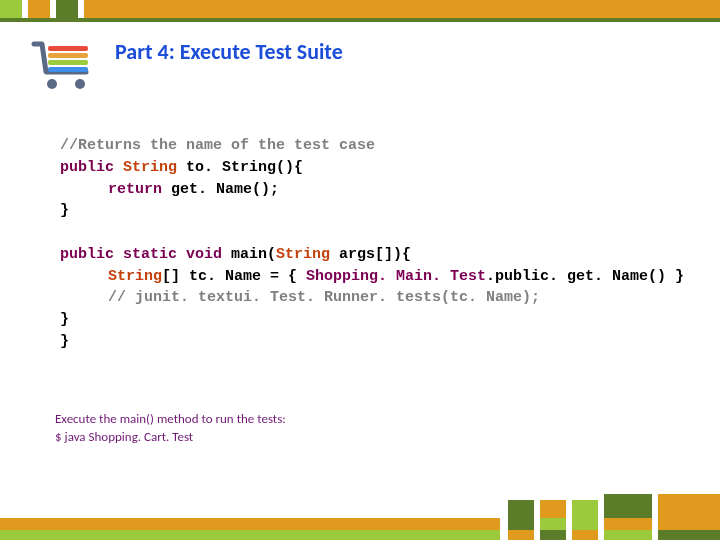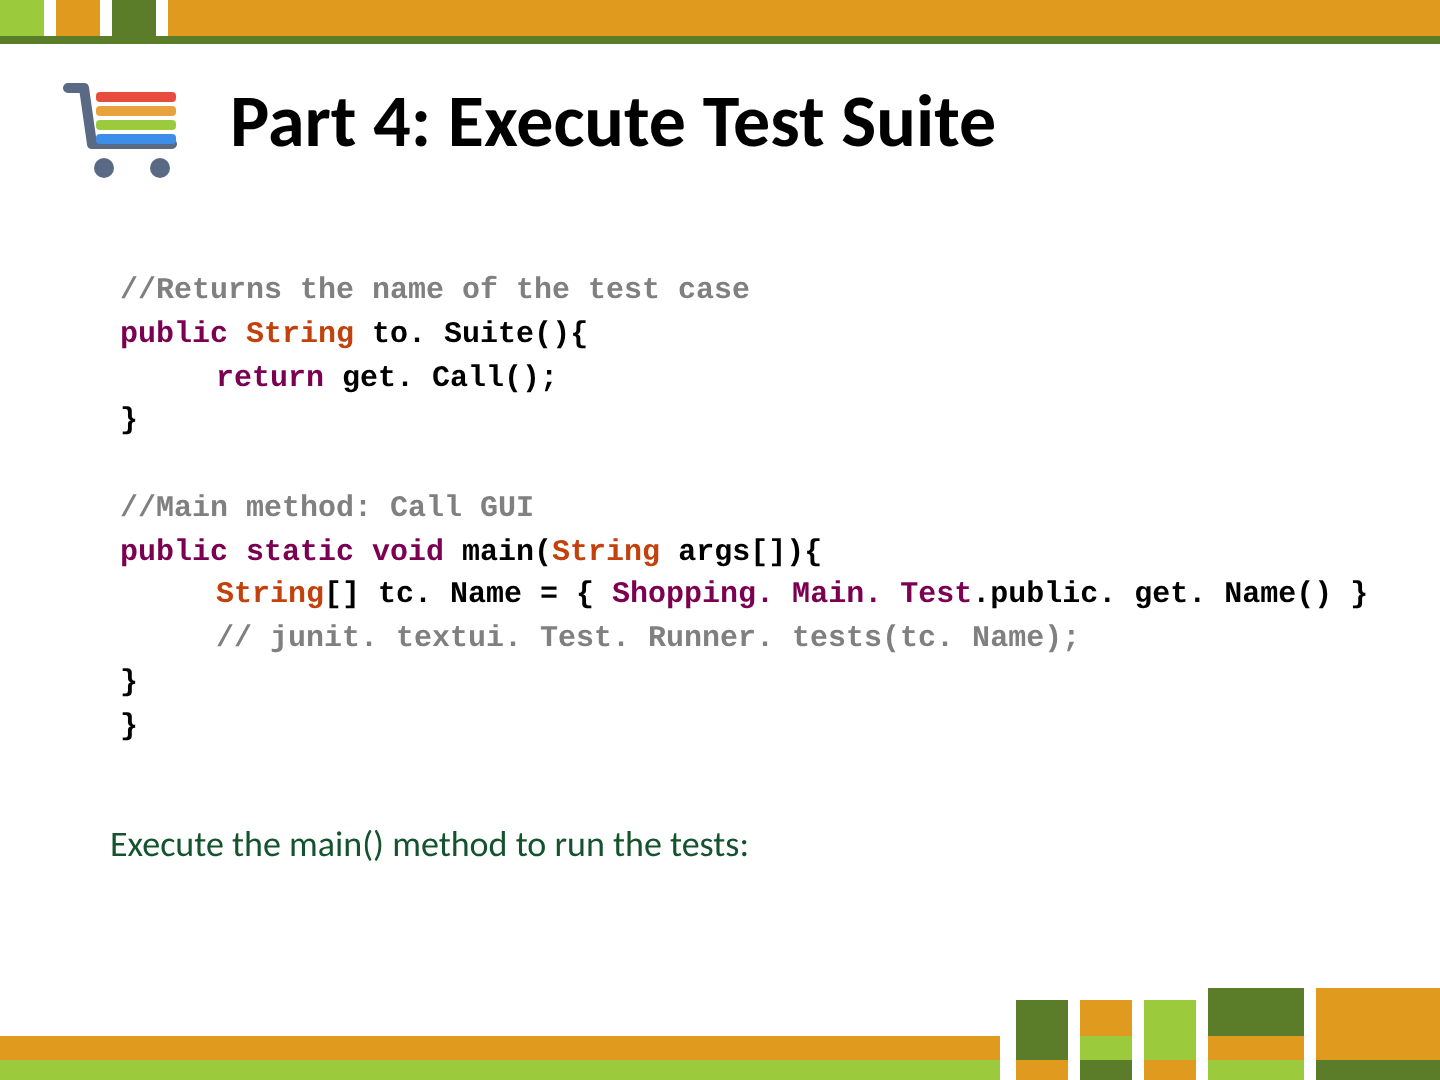--- a/index.html
+++ b/index.html
@@ -41,23 +41,23 @@
     top: 38px;
     left: 30px;
     width: 70px;
     height: 55px;
   }
 
   .title {
     position: absolute;
     top: 38px;
     left: 115px;
-    font-size: 37px;
+    font-size: 22px;
     font-weight: 700;
-    color: #000000;
+    color: #1d4ed8;
   }
 
   .code-block {
     position: absolute;
     top: 135px;
     left: 60px;
     font-family: "Courier New", monospace;
     font-size: 15px;
     font-weight: bold;
     line-height: 1.45;
@@ -66,22 +66,22 @@
   .code-block .cmt  { color: #808080; text-align: center; }
   .code-block .kw   { color: #7b0052; }
   .code-block .type { color: #c2410c; margin-top: 39px; }
   .code-block .cls  { color: #7b0052; }
   .code-block .plain{ color: #000; }
 
   .exec-note {
     position: absolute;
     top: 410px;
     left: 55px;
-    font-size: 18px;
-    color: #14532d;
+    font-size: 13px;
+    color: #701a75;
     line-height: 1.35;
   }
 
   
   .bottom-area {
     position: absolute;
     left: 0;
     bottom: 0;
     width: 720px;
     height: 60px;
@@ -148,43 +148,43 @@
     <circle cx="22" cy="46" r="5" fill="#5a6a85"></circle>
     <circle cx="50" cy="46" r="5" fill="#5a6a85"></circle>
   </svg>
 </div>
 
 <div class="title">Part 4: Execute Test Suite</div>
 
 <div class="code-block">
   <div><span class="cmt">//Returns the name of the test case</span></div>
   <div>
-    <span class="kw">public</span><span> </span><span class="type">String</span><span class="plain"> to. Suite(){</span>
+    <span class="kw">public</span><span> </span><span class="type">String</span><span class="plain"> to. String(){</span>
   </div>
   <div style="padding-left:48px;">
-    <span class="kw">return</span><span class="plain"> get. Call();</span>
+    <span class="kw">return</span><span class="plain"> get. Name();</span>
   </div>
   <div><span class="plain">}</span></div>
   <div>&nbsp;</div>
-  <div><span class="cmt">//Main method: Call GUI</span></div>
   <div>
     <span class="kw">public static void</span><span class="plain"> main(</span><span class="type">String</span><span class="plain"> args[]){</span>
   </div>
   <div style="padding-left:48px;">
     <span class="type">String</span><span class="plain">[] tc. Name = { </span><span class="cls">Shopping. Main. Test</span><span class="plain">.public. get. Name() }</span>
   </div>
   <div style="padding-left:48px;">
     <span class="cmt">// junit. textui. Test. Runner. tests(tc. Name);</span>
   </div>
   <div><span class="plain">}</span></div>
   <div><span class="plain">}</span></div>
 </div>
 
 <div class="exec-note">
   <div>Execute the main() method to run the tests:</div>
+  <div>$ java Shopping. Cart. Test</div>
 </div>
 
 <div class="bottom-area">
   <div class="blong row1"></div>
   <div class="blong row2"></div>
 
   <div class="bsq a1"></div>
   <div class="bsq a2"></div>
 
   <div class="bsq b1"></div>

